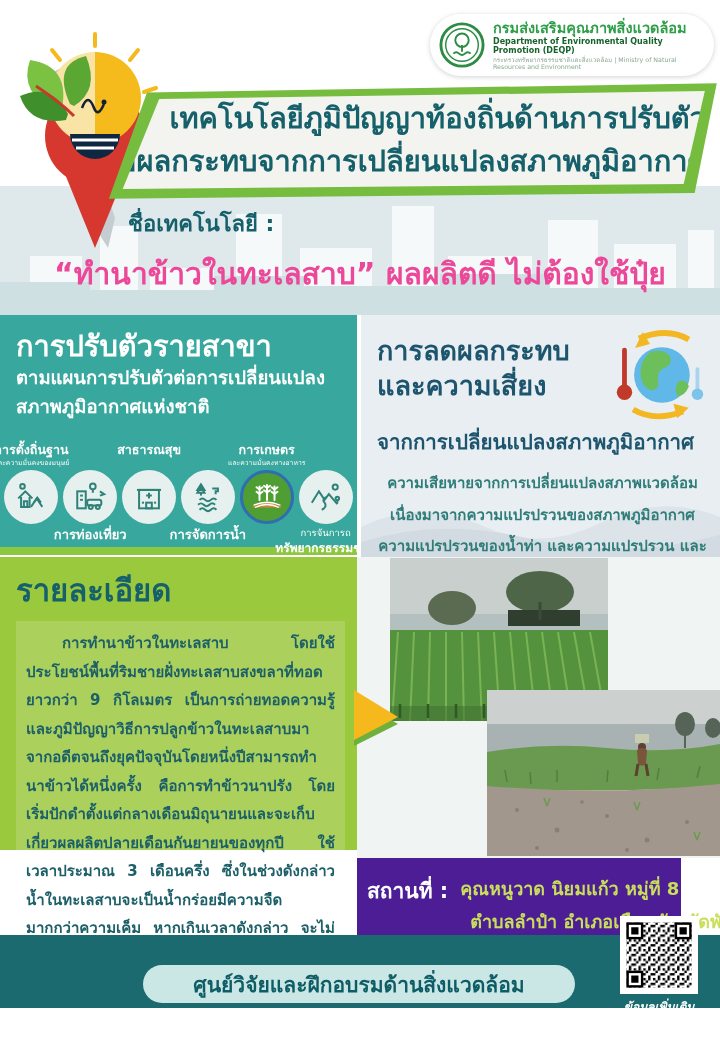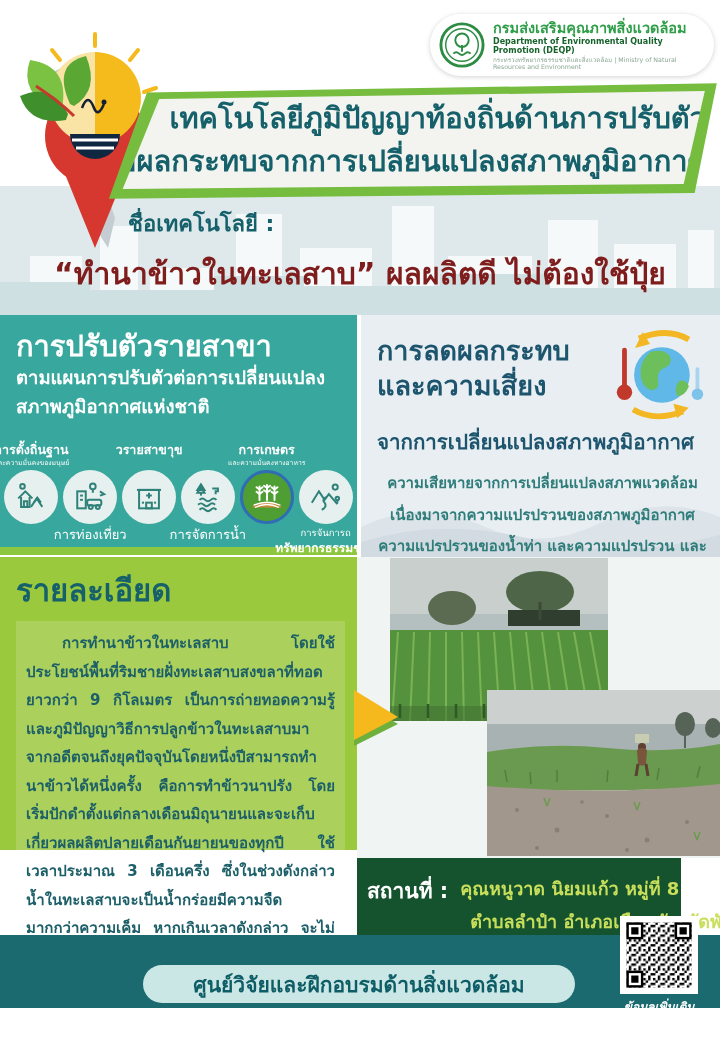--- a/index.html
+++ b/index.html
@@ -27,36 +27,36 @@
   .banner { position:absolute; left:104px; top:82px; width:614px; height:118px; z-index:4; }
   .banner-outer { position:absolute; inset:0; background:#76bc3f;
     clip-path:polygon(7% 9%, 99.8% 1%, 96.2% 94%, 0.8% 99%); }
   .banner-inner { position:absolute; inset:8px 12px 10px 14px; background:#f3f4ef;
     clip-path:polygon(7% 9%, 99.8% 1%, 96.2% 94%, 0.8% 99%); display:flex; flex-direction:column;
     align-items:flex-end; justify-content:center; }
   .banner-line { font-size:29px; font-weight:bold; color:#15606a; line-height:1.5; white-space:nowrap; padding-left:26px; }
 
   .tech-name-label { position:absolute; left:128px; top:206px; font-size:22px; font-weight:bold; color:#15606a; z-index:2; }
   .tech-title { position:absolute; left:0; top:250px; width:720px; text-align:center; font-size:30px;
-    font-weight:bold; color:#7f1d1d; z-index:2; white-space:nowrap; }
+    font-weight:bold; color:#ec4899; z-index:2; white-space:nowrap; }
 
   
   .left-panel { position:absolute; left:0; top:315px; width:357px; height:240px; background:#38a79d; z-index:1; padding:13px 16px 0; }
   .lp-title { font-size:29px; font-weight:bold; color:#ffffff; line-height:1.25; }
   .lp-sub { font-size:18.5px; color:#ffffff; font-weight:600; line-height:1.55; }
   .sectors { position:absolute; left:2px; right:2px; top:128px; height:104px; display:flex; }
   .sector { flex:1; position:relative; }
   .tl { position:absolute; top:0; left:50%; transform:translateX(-50%); text-align:center; color:#fff; z-index:2; }
   .tl .t1 { display:block; font-size:12.5px; font-weight:bold; line-height:1.1; white-space:nowrap; }
   .tl .t2 { display:block; font-size:6.8px; white-space:nowrap; }
   .circle { position:absolute; top:27px; left:50%; transform:translateX(-50%); width:54px; height:54px;
     border-radius:50%; background:#e6f0ee; display:flex; align-items:center; justify-content:center; }
   .sector.hl .circle { background:#4f9e33; border:3px solid #2f6db5; }
   .bl { position:absolute; top:85px; left:50%; transform:translateX(-50%); text-align:center; color:#fff; z-index:2; }
-  .bl .b1 { display:block; font-size:13px; font-weight:normal; line-height:1.05; white-space:nowrap; }
+  .bl .b1 { display:block; font-size:13px; font-weight:bold; line-height:1.05; white-space:nowrap; }
   .bl .b2 { display:block; font-size:12px; font-weight:bold; white-space:nowrap; }
   .sector.s6 .b1 { font-size:9.5px; font-weight:normal; }
   .green-strip { position:absolute; left:0; bottom:0; width:100%; height:8px; background:#8dc63f; }
 
   
   .right-panel { position:absolute; left:361px; top:315px; width:359px; height:242px; background:#e9eef2; z-index:1; padding:12px 12px 0 16px; overflow:hidden; }
   .risk-head { display:flex; justify-content:space-between; }
   .risk-titles { padding-top:6px; }
   .risk-t { font-size:27px; font-weight:bold; color:#1d556e; line-height:1.3; white-space:nowrap; }
   .risk-sub { font-size:20.5px; font-weight:bold; color:#1d556e; margin-top:2px; white-space:nowrap; }
@@ -72,21 +72,21 @@
 
   
   .arrow { position:absolute; left:350px; top:684px; width:52px; height:66px; z-index:5; }
 
   
   .photos-bg { position:absolute; left:357px; top:557px; width:363px; height:301px; background:#f0f4f2; z-index:0; }
   .photo1 { position:absolute; left:390px; top:558px; width:218px; height:163px; z-index:2; }
   .photo2 { position:absolute; left:487px; top:690px; width:233px; height:166px; z-index:3; }
 
   
-  .teal-right { position:absolute; left:357px; top:858px; width:324px; height:78px; background:#14532d; z-index:2; }
+  .teal-right { position:absolute; left:357px; top:858px; width:324px; height:78px; background:#4c1d95; z-index:2; }
   .footer-band { position:absolute; left:0; top:935px; width:720px; height:73px; background:#1a6a6f; z-index:2; }
   .location { display:flex; padding:16px 0 0 10px; gap:6px; }
   .loc-label { font-size:21px; font-weight:bold; color:#ffffff; white-space:nowrap; }
   .loc-line1 { font-size:18px; font-weight:bold; color:#c9df5b; margin-left:6px; white-space:nowrap; }
   .loc-line2 { font-size:18px; font-weight:bold; color:#c9df5b; margin-left:16px; margin-top:4px; white-space:nowrap; }
   .pill { position:absolute; left:143px; top:30px; width:432px; height:38px; background:#cbe7e5; border-radius:22px;
     display:flex; align-items:center; justify-content:center; }
   .pill-text { font-size:21px; font-weight:bold; color:#0e5d66; white-space:nowrap; }
 
   
@@ -218,21 +218,21 @@
               <path d="M19,8 l3,2 -3,1"></path>
         </svg>
           </div>
         <div class="bl">
             <span class="b1">การท่องเที่ยว</span>
             <span class="b2"></span>
           </div>
       </div>
       <div class="sector">
         <div class="tl">
-            <span class="t1">วรายสาขาุข</span>
+            <span class="t1">สาธารณสุข</span>
             <span class="t2"></span>
           </div>
         <div class="circle">
             <svg width="34" height="34" viewBox="0 0 24 24" fill="none" stroke="#2e8179" stroke-width="1.4">
           <rect x="5" y="7" width="14" height="13"></rect>
               <line x1="3.5" y1="7" x2="20.5" y2="7"></line>
               <path d="M12,9 v4 M10,11 h4"></path>
               <rect x="10" y="16" width="4" height="4"></rect>
               <line x1="7" y1="16" x2="8.5" y2="16"></line>
               <line x1="15.5" y1="16" x2="17" y2="16"></line>

